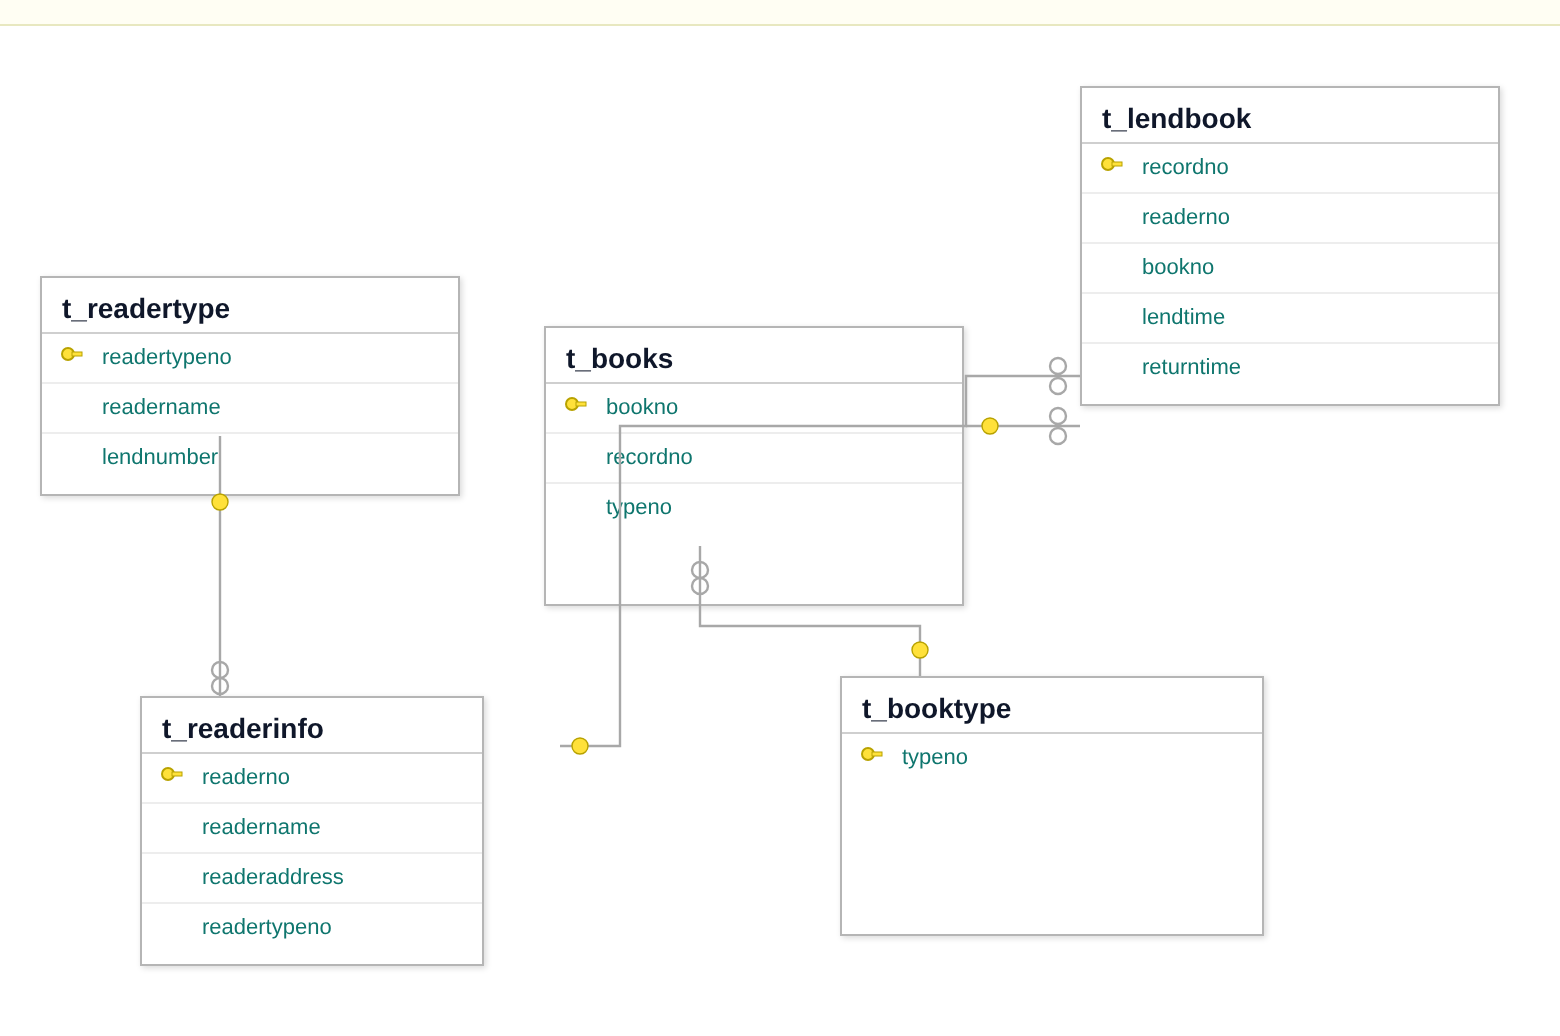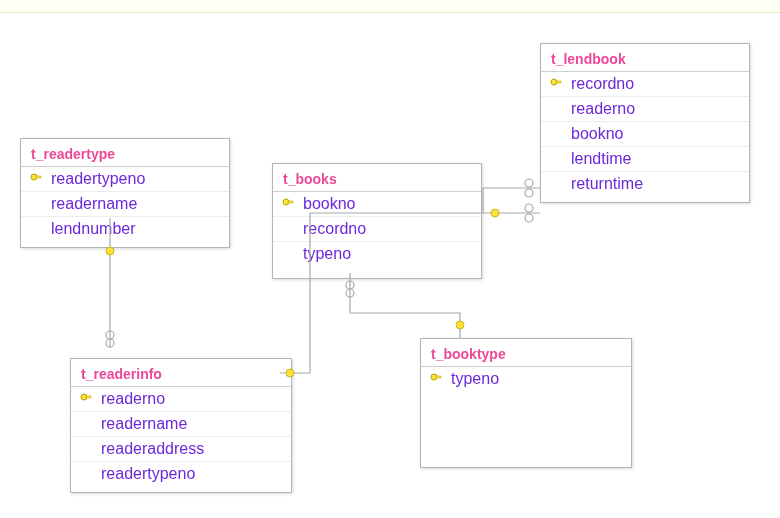--- a/index.html
+++ b/index.html
@@ -24,34 +24,34 @@
   .entity {
     position: absolute;
     background: #ffffff;
     border: 1px solid #b5b5b5;
     box-shadow: 1px 1px 3px rgba(0,0,0,0.15);
     box-sizing: border-box;
   }
   .entity-header {
     font-size: 14px;
     font-weight: bold;
-    color: #ec4899;
+    color: #0f172a;
     padding: 7px 10px 4px 10px;
     border-bottom: 1px solid #cfcfcf;
   }
   .rows {
     padding: 0;
   }
   .row {
     display: flex;
     align-items: center;
     padding: 3px 8px 3px 6px;
     border-bottom: 1px solid #ededed;
-    font-size: 16px;
-    color: #6d28d9;
+    font-size: 11px;
+    color: #0f766e;
     min-height: 18px;
   }
   .row:last-child { border-bottom: none; }
   .key-slot {
     width: 18px;
     display: inline-flex;
     justify-content: center;
     align-items: center;
   }
   .key-slot svg { display: block; }
@@ -104,21 +104,21 @@
         <span class="key-slot"></span>
         <span class="col-name">readername</span>
       </div>
       <div class="row">
         <span class="key-slot"></span>
         <span class="col-name">lendnumber</span>
       </div>
     </div>
   </div>
 
-  <div class="entity" style="left:272px; top:150px; width:210px; height:116px;">
+  <div class="entity" style="left:272px; top:150px; width:210px; height:140px;">
     <div class="entity-header">t_books</div>
     <div class="rows">
       <div class="row">
         <span class="key-slot">
           <svg width="12" height="12">
               <circle cx="4" cy="4" r="3" fill="#ffe13a" stroke="#b8a200"></circle>
               <rect x="6" y="3" width="5" height="2" fill="#ffe13a" stroke="#b8a200" stroke-width="0.5"></rect>
             </svg>
         </span>
         <span class="col-name">bookno</span>
@@ -158,21 +158,21 @@
         <span class="key-slot"></span>
         <span class="col-name">lendtime</span>
       </div>
       <div class="row">
         <span class="key-slot"></span>
         <span class="col-name">returntime</span>
       </div>
     </div>
   </div>
 
-  <div class="entity" style="left:70px; top:345px; width:222px; height:135px;">
+  <div class="entity" style="left:70px; top:335px; width:172px; height:135px;">
     <div class="entity-header">t_readerinfo</div>
     <div class="rows">
       <div class="row">
         <span class="key-slot">
           <svg width="12" height="12">
               <circle cx="4" cy="4" r="3" fill="#ffe13a" stroke="#b8a200"></circle>
               <rect x="6" y="3" width="5" height="2" fill="#ffe13a" stroke="#b8a200" stroke-width="0.5"></rect>
             </svg>
         </span>
         <span class="col-name">readerno</span>

